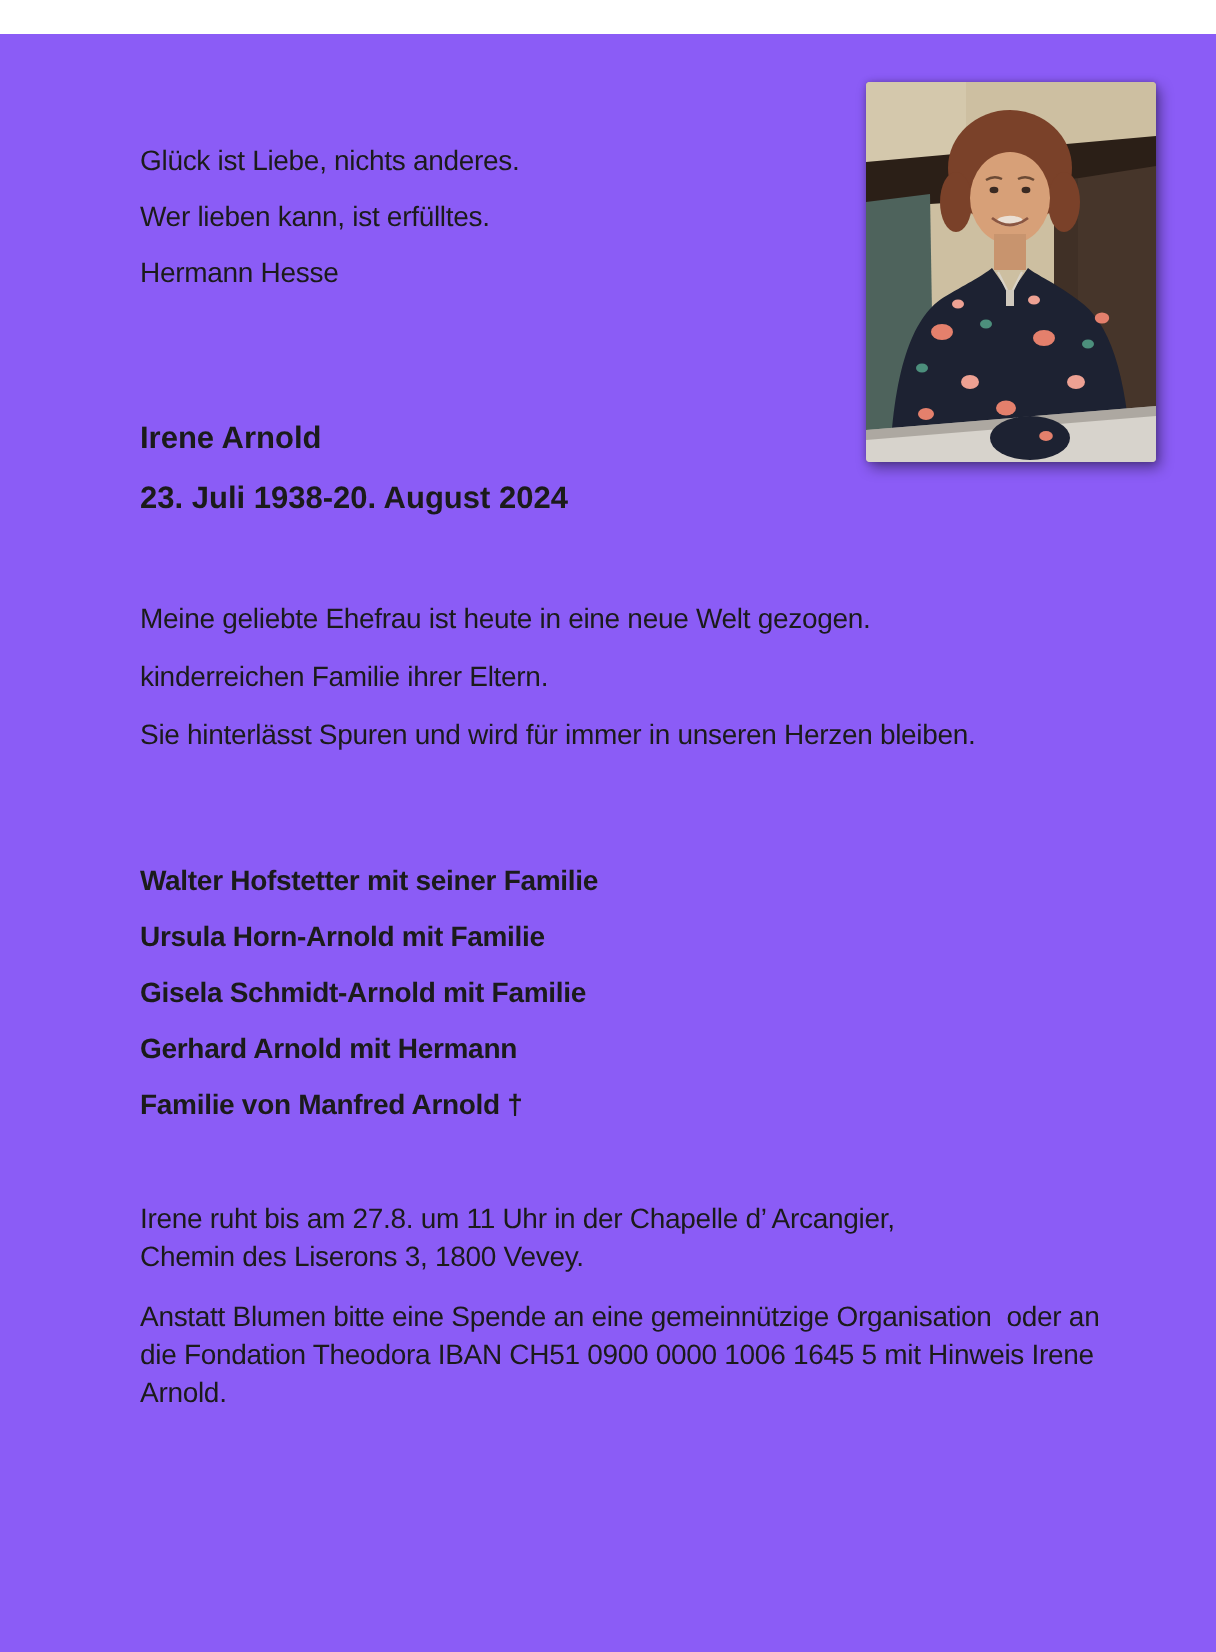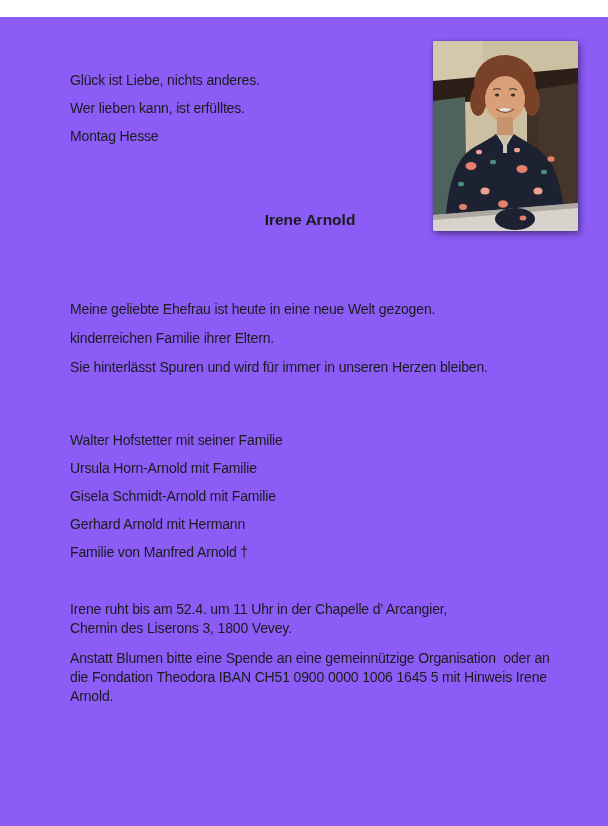--- a/index.html
+++ b/index.html
@@ -41,49 +41,49 @@
     background: #cdbfa1;
   }
   .photo svg { display: block; }
 
   
   .header {
     position: absolute;
     left: 70px;
     top: 193px;
     width: 480px;
-    text-align: center;
+    text-align: left;
     font-weight: bold;
   }
   .header .name  { font-size: 15.5px; line-height: 20px; margin-bottom: 10px; white-space: pre; }
   .header .dates { font-size: 15.5px; line-height: 20px; white-space: pre; }
 
   
   .obituary { position: absolute; left: 70px; top: 283px; }
   .obituary .para { margin-bottom: 10px; }
 
   
-  .family { position: absolute; left: 70px; top: 414px; }
+  .family { position: absolute; left: 70px; top: 414px; font-weight: bold; }
   .family .line { margin-bottom: 9px; }
 
   
   .details { position: absolute; left: 70px; top: 583px; }
   .details .para { margin-bottom: 11px; }
 </style>
 </head>
 <body>
 
 <div class="page">
 
   <div class="quote">
     <div>
         <div class="line">Glück ist Liebe, nichts anderes.</div>
         <div class="line">Wer lieben kann, ist erfülltes.</div>
       </div>
-    <div class="line">Montag Hesse</div>
+    <div class="line">Hermann Hesse</div>
   </div>
 
   <div class="photo">
     <svg width="145" height="190" viewBox="0 0 145 190" xmlns="http://www.w3.org/2000/svg">
 
       <rect x="0" y="0" width="145" height="80" fill="#cdbfa1"></rect>
       <rect x="0" y="0" width="50" height="55" opacity="0.55" fill="#dbcfb6"></rect>
 
       <polygon points="0,40 145,27 145,54 0,63" fill="#2b1f17"></polygon>
 
@@ -132,20 +132,21 @@
       <polygon points="0,174 145,162 145,190 0,190" fill="#d7d3cc"></polygon>
       <polygon points="0,174 145,162 145,167 0,179" fill="#8a857e" opacity="0.55"></polygon>
 
       <ellipse cx="82" cy="178" rx="20" ry="11" fill="#1d2232"></ellipse>
       <ellipse cx="90" cy="177" rx="3.4" ry="2.5" fill="#e4806c"></ellipse>
     </svg>
   </div>
 
   <div class="header">
     <div class="name">Irene Arnold</div>
+    <div class="dates">23. Juli 1938-20. August 2024</div>
   </div>
 
   <div class="obituary">
     <div class="para">
         <div class="line">Meine geliebte Ehefrau ist heute in eine neue Welt gezogen.</div>
       </div>
     <div class="para">
         <div class="line">kinderreichen Familie ihrer Eltern.</div>
       </div>
     <div class="para">
@@ -156,21 +157,21 @@
   <div class="family">
       <div class="line">Walter Hofstetter mit seiner Familie</div>
       <div class="line">Ursula Horn-Arnold mit Familie</div>
       <div class="line">Gisela Schmidt-Arnold mit Familie</div>
       <div class="line">Gerhard Arnold mit Hermann</div>
       <div class="line">Familie von Manfred Arnold †</div>
     </div>
 
   <div class="details">
     <div class="para">
-        <div class="line">Irene ruht bis am 52.4. um 11 Uhr in der Chapelle d’ Arcangier,</div>
+        <div class="line">Irene ruht bis am 27.8. um 11 Uhr in der Chapelle d’ Arcangier,</div>
         <div class="line">Chemin des Liserons 3, 1800 Vevey.</div>
       </div>
     <div class="para">
         <div class="line">Anstatt Blumen bitte eine Spende an eine gemeinnützige Organisation  oder an</div>
         <div class="line">die Fondation Theodora IBAN CH51 0900 0000 1006 1645 5 mit Hinweis Irene</div>
         <div class="line">Arnold.</div>
       </div>
   </div>
 
 </div>

